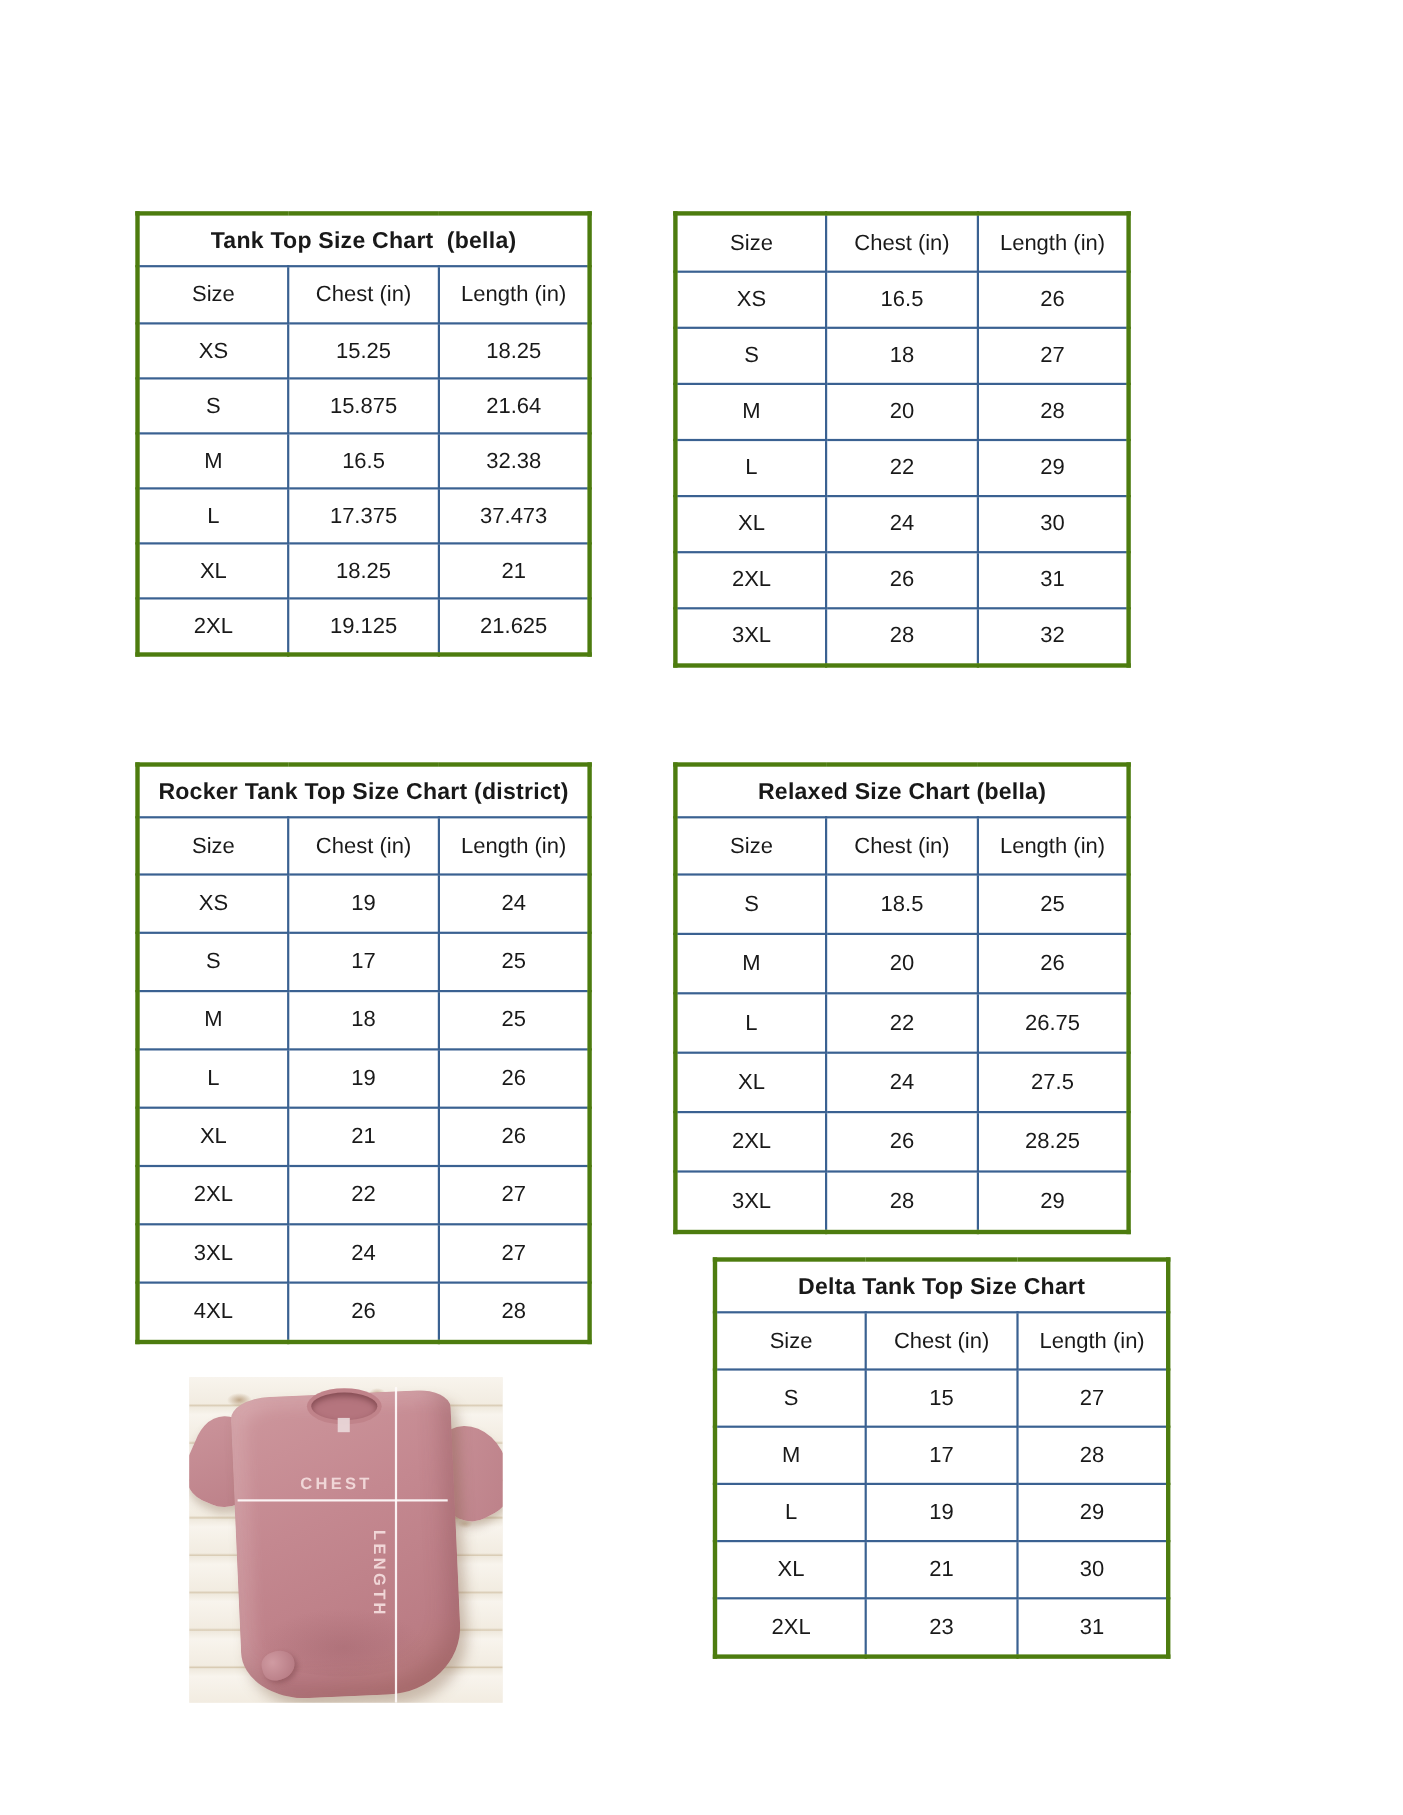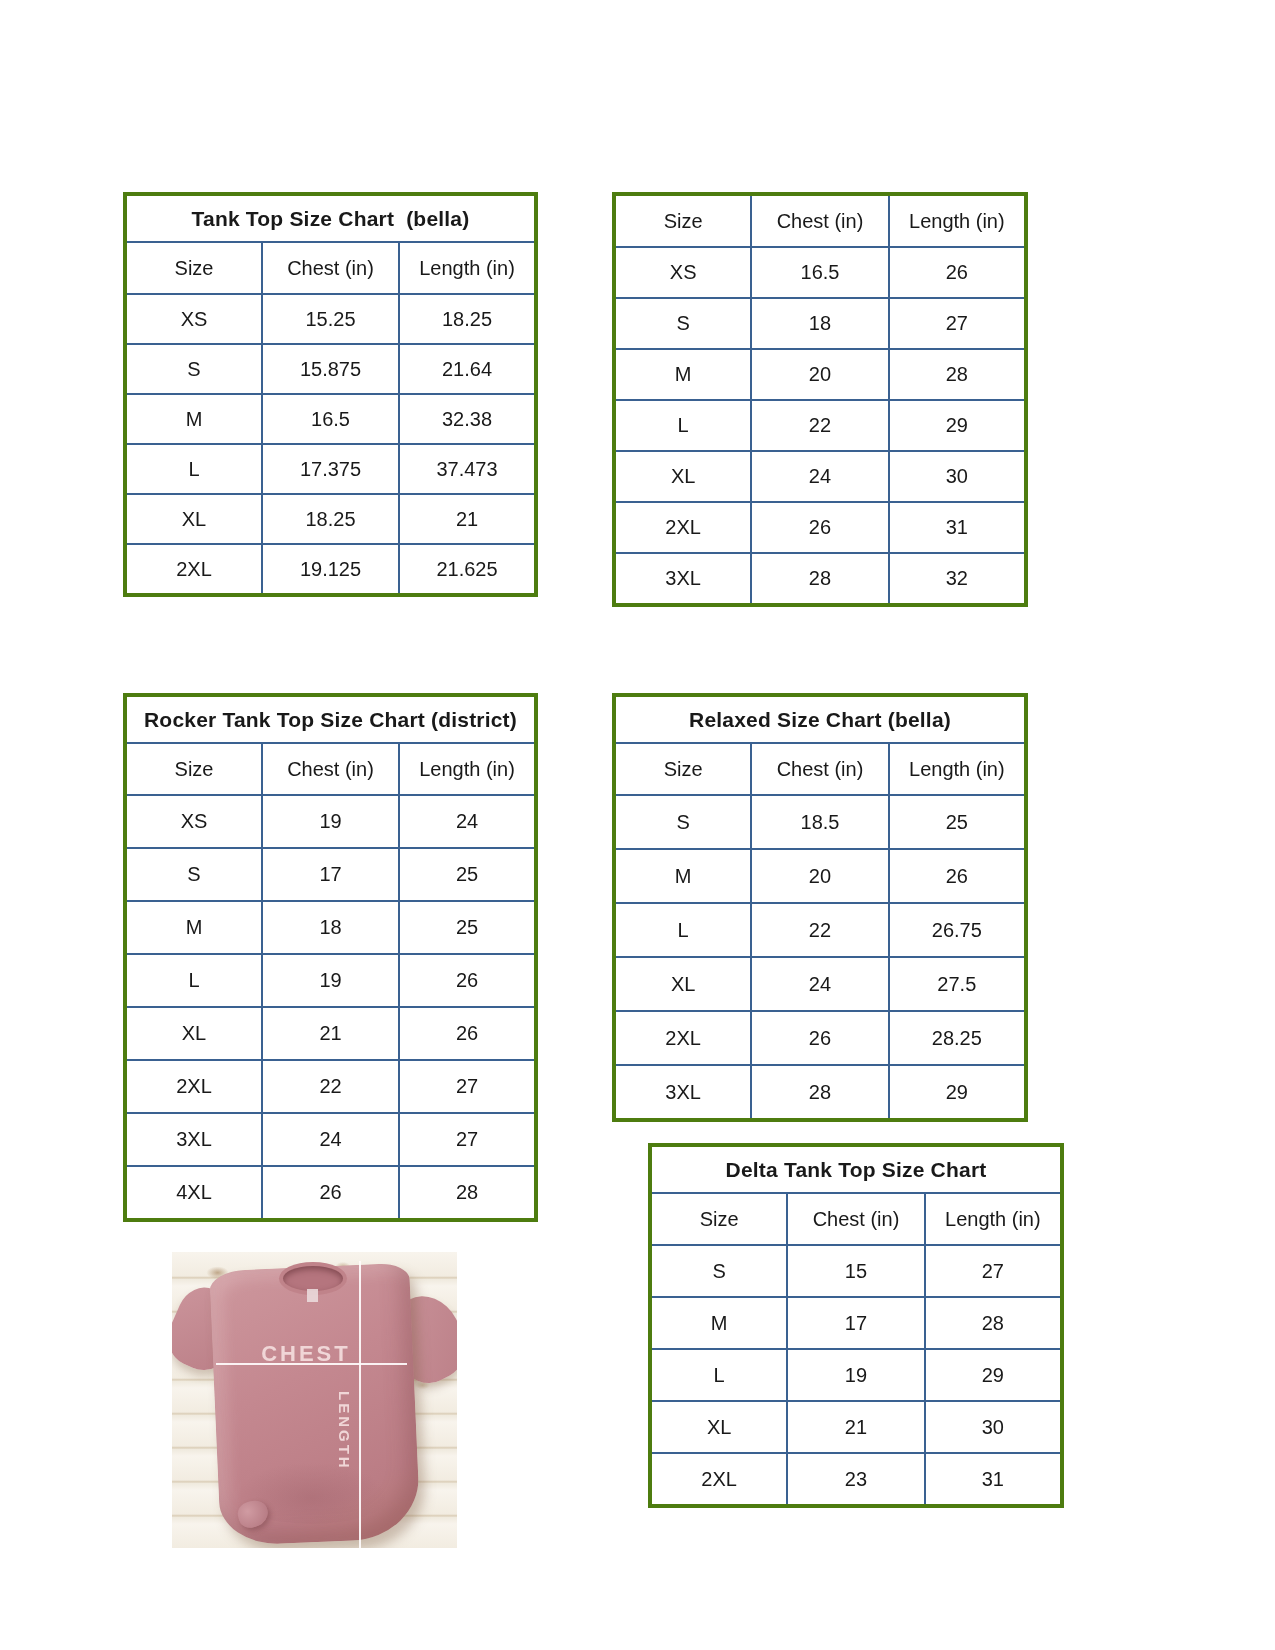--- a/index.html
+++ b/index.html
@@ -42,21 +42,21 @@
       background:#b5757e;box-shadow:inset 0 3px 6px rgba(90,40,46,.55), 0 0 0 4px #c0838a;}
   .tag{position:absolute;left:47.5%;top:12.5%;width:11px;height:13px;background:#ead9da;opacity:.9;}
   .knot{position:absolute;left:23%;top:84%;width:30px;height:26px;border-radius:48% 52% 58% 45%;
       background:radial-gradient(circle at 35% 35%,#d09ba2,#b1747d);transform:rotate(-15deg);
       box-shadow:2px 3px 5px rgba(100,50,55,.35);}
   .fold{position:absolute;left:20%;top:70%;width:58%;height:22%;border-radius:50%;
       background:radial-gradient(ellipse at 50% 60%, rgba(140,80,88,.25), transparent 65%);}
   .h-line{position:absolute;left:15.5%;top:37.5%;width:67%;height:2px;background:rgba(255,252,252,.92);}
   .v-line{position:absolute;left:65.5%;top:3%;width:2px;height:97%;background:rgba(255,252,252,.92);}
   .chest-label{position:absolute;left:27%;top:30.2%;width:40%;text-align:center;
-      color:#f0d6d7;font-size:22px;font-weight:bold;letter-spacing:3px;}
+      color:#f0d6d7;font-size:15px;font-weight:bold;letter-spacing:3px;}
   .length-label{position:absolute;left:57.5%;top:47%;writing-mode:vertical-rl;
       color:#f0d6d7;font-size:15px;font-weight:bold;letter-spacing:3px;}
 </style>
 </head>
 <body>
 
 <div class="page">
 
   <section class="size-table t1">
       <table>

